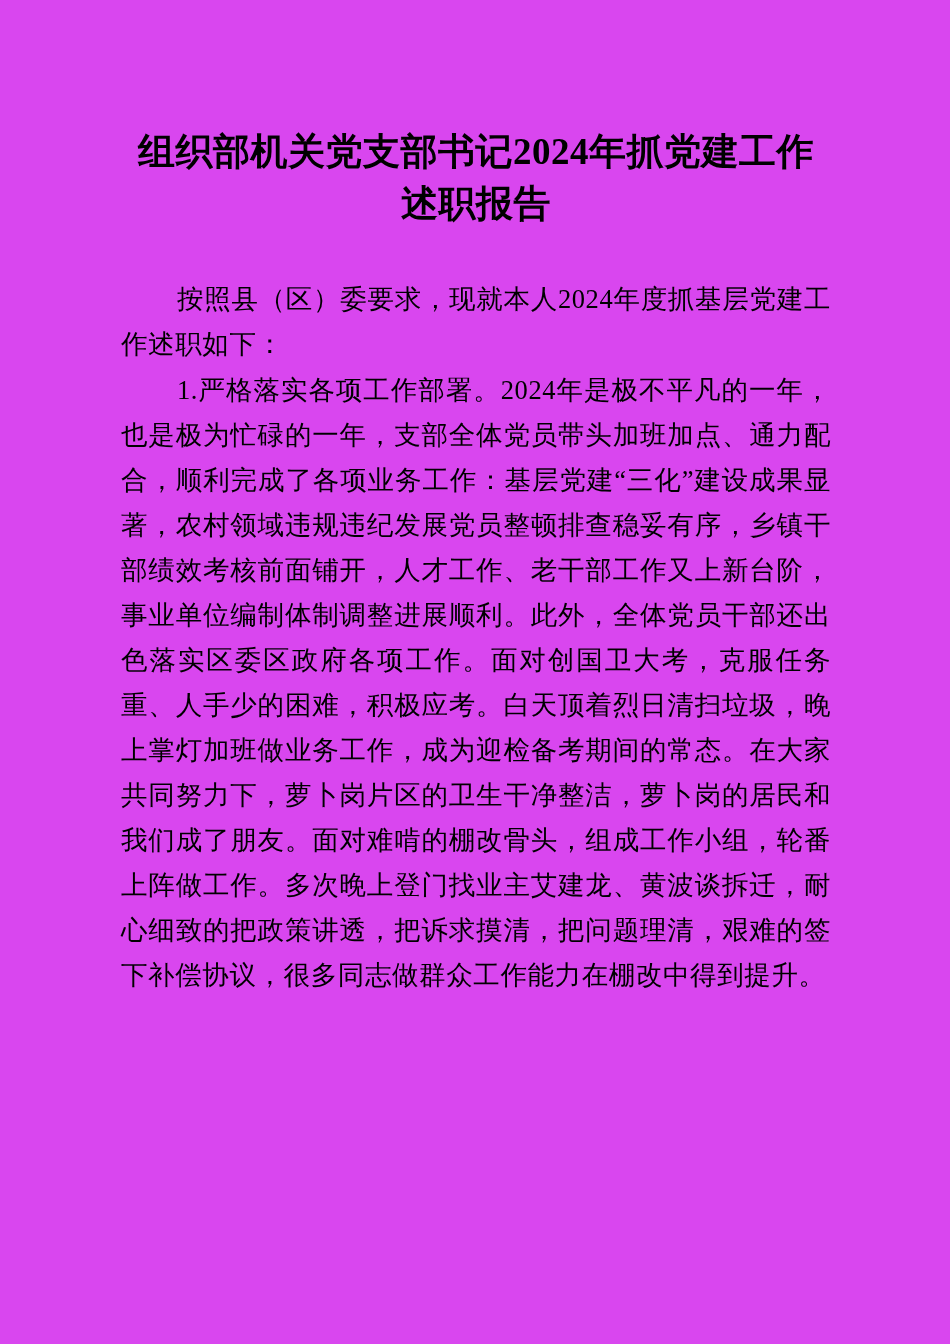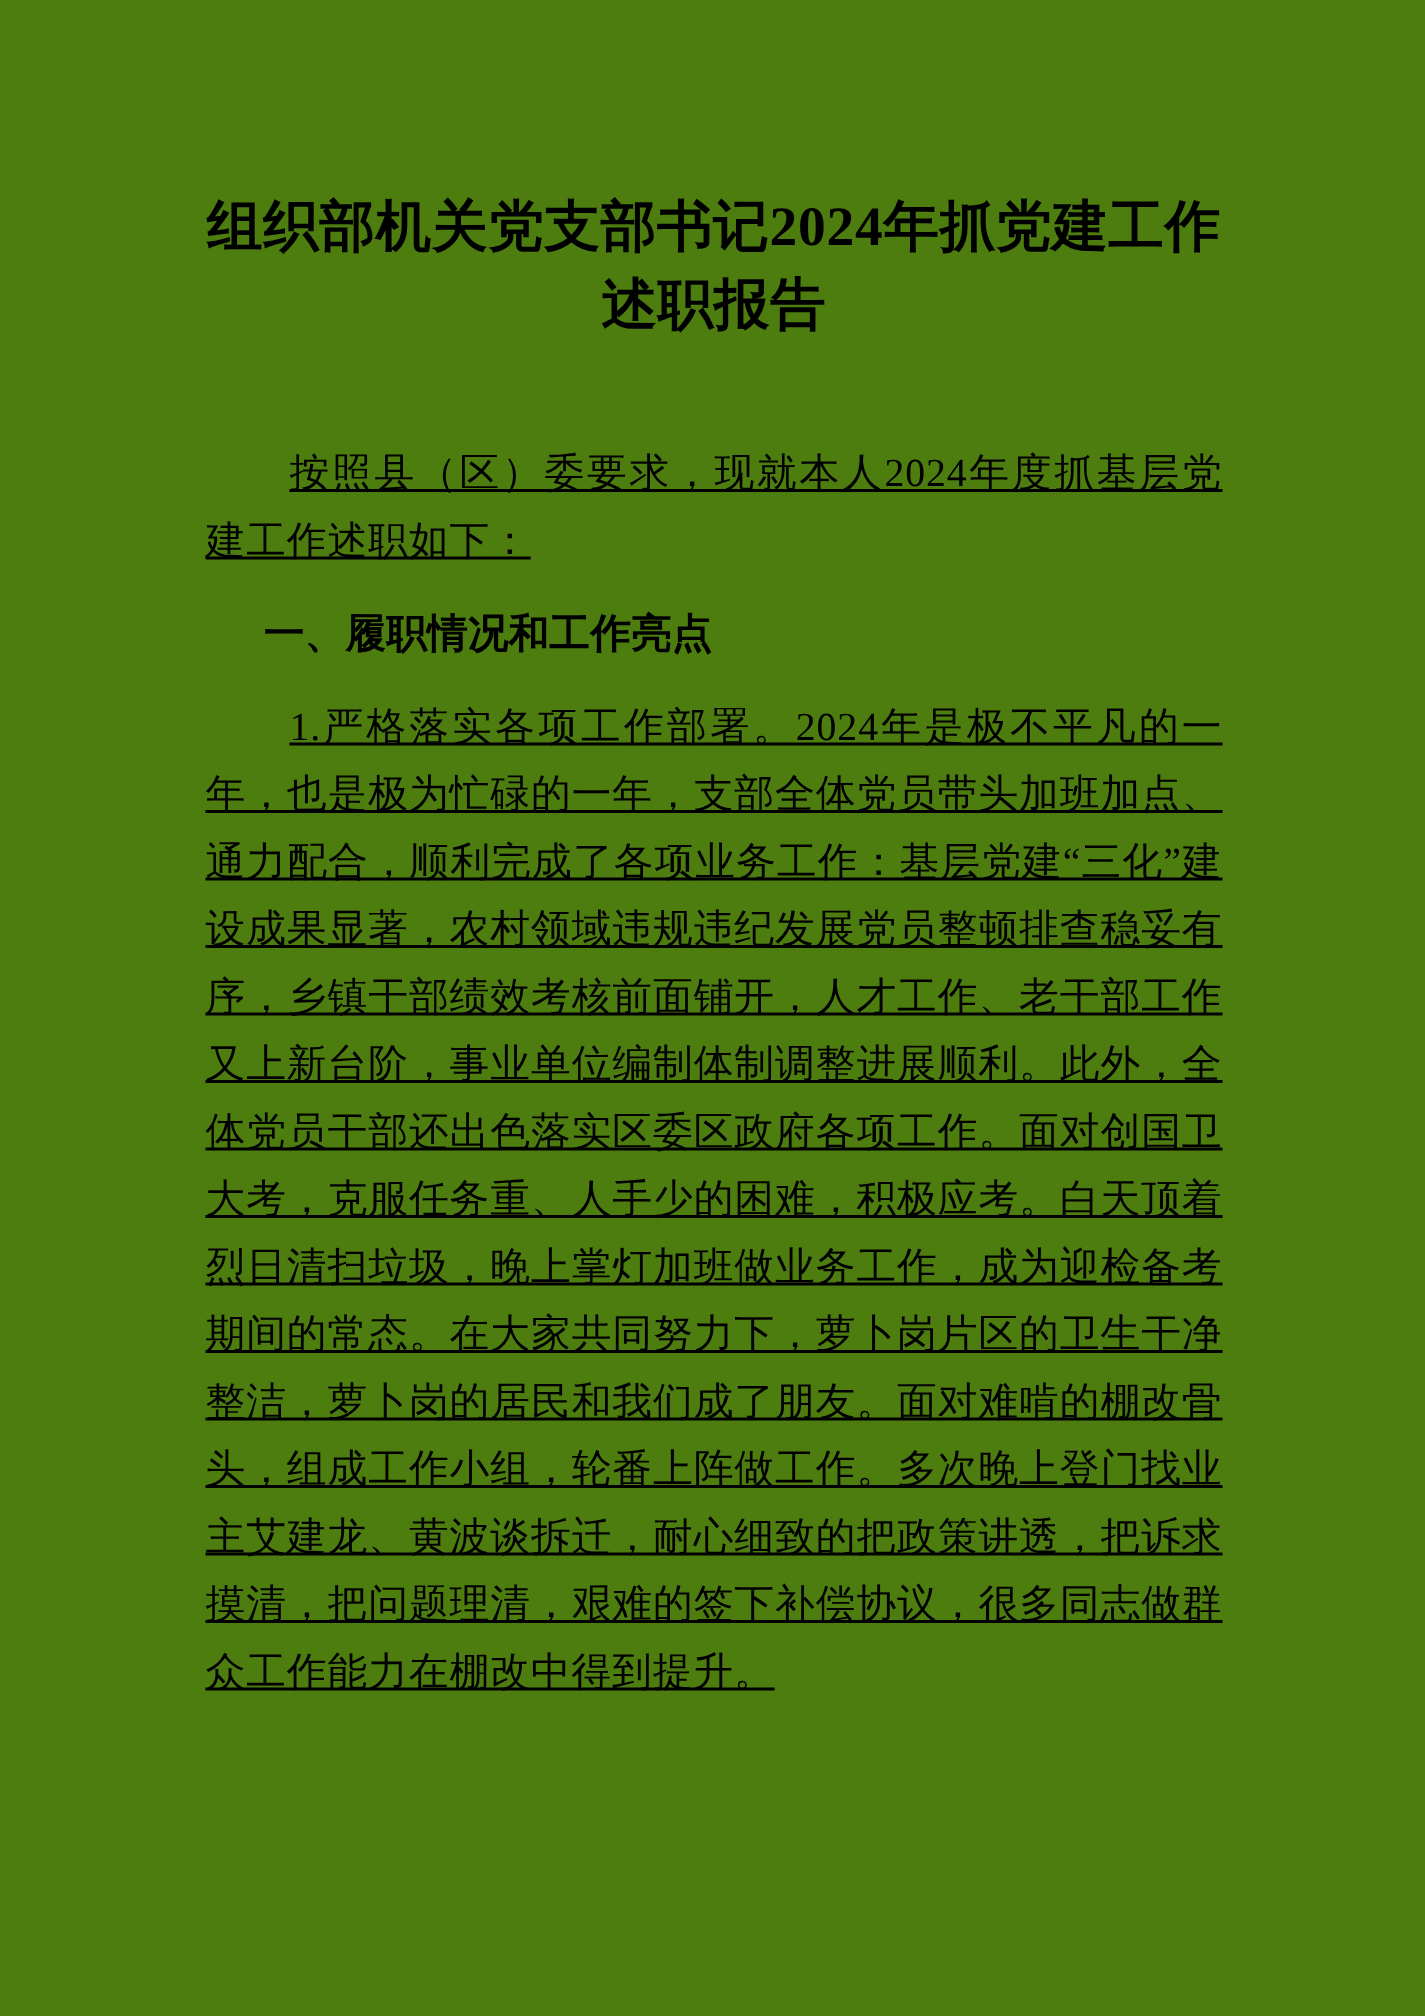--- a/index.html
+++ b/index.html
@@ -14,21 +14,21 @@
     font-family: "Liberation Serif", "DejaVu Serif", serif;
     color: #000000;
     -webkit-font-smoothing: antialiased;
   }
 
   .page {
     width: 950px;
     height: 1344px;
     box-sizing: border-box;
     padding: 0;
-    background: #4d7c0f;
+    background: #d946ef;
     position: relative;
   }
 
   .content {
     position: absolute;
     left: 120px;
     top: 0;
     width: 712px;
   }
 
@@ -53,44 +53,42 @@
     font-family: "Liberation Sans", "DejaVu Sans", sans-serif;
     font-weight: bold;
     font-size: 27px;
     line-height: 45px;
     text-indent: 56px;
     letter-spacing: 0.2px;
     color: #000000;
   }
 
   .body-para {
-    margin: 17px;
+    margin: 1px;
     font-family: "Liberation Serif", "DejaVu Serif", serif;
     font-size: 26.5px;
     line-height: 45px;
     text-indent: 56px;
     text-align: justify;
     text-justify: inter-ideograph;
     letter-spacing: 0.6px;
     color: #000000;
     word-break: break-all;
-    text-decoration: underline;
   }
 </style>
 </head>
 <body style="background: rgb(255, 255, 255); color: rgb(0, 0, 0);">
 
 <div class="page">
   <div class="content">
 
     <h1 class="doc-title">组织部机关党支部书记2024年抓党建工作述职报告</h1>
 
     <div class="title-spacer"></div>
 
     <p class="body-para">按照县（区）委要求，现就本人2024年度抓基层党建工作述职如下：</p>
 
-    <h2 class="section-heading">一、履职情况和工作亮点</h2>
 
     <p class="body-para">1.严格落实各项工作部署。2024年是极不平凡的一年，也是极为忙碌的一年，支部全体党员带头加班加点、通力配合，顺利完成了各项业务工作：基层党建“三化”建设成果显著，农村领域违规违纪发展党员整顿排查稳妥有序，乡镇干部绩效考核前面铺开，人才工作、老干部工作又上新台阶，事业单位编制体制调整进展顺利。此外，全体党员干部还出色落实区委区政府各项工作。面对创国卫大考，克服任务重、人手少的困难，积极应考。白天顶着烈日清扫垃圾，晚上掌灯加班做业务工作，成为迎检备考期间的常态。在大家共同努力下，萝卜岗片区的卫生干净整洁，萝卜岗的居民和我们成了朋友。面对难啃的棚改骨头，组成工作小组，轮番上阵做工作。多次晚上登门找业主艾建龙、黄波谈拆迁，耐心细致的把政策讲透，把诉求摸清，把问题理清，艰难的签下补偿协议，很多同志做群众工作能力在棚改中得到提升。</p>
 
 
   </div>
 </div>
 
 </body></html>

